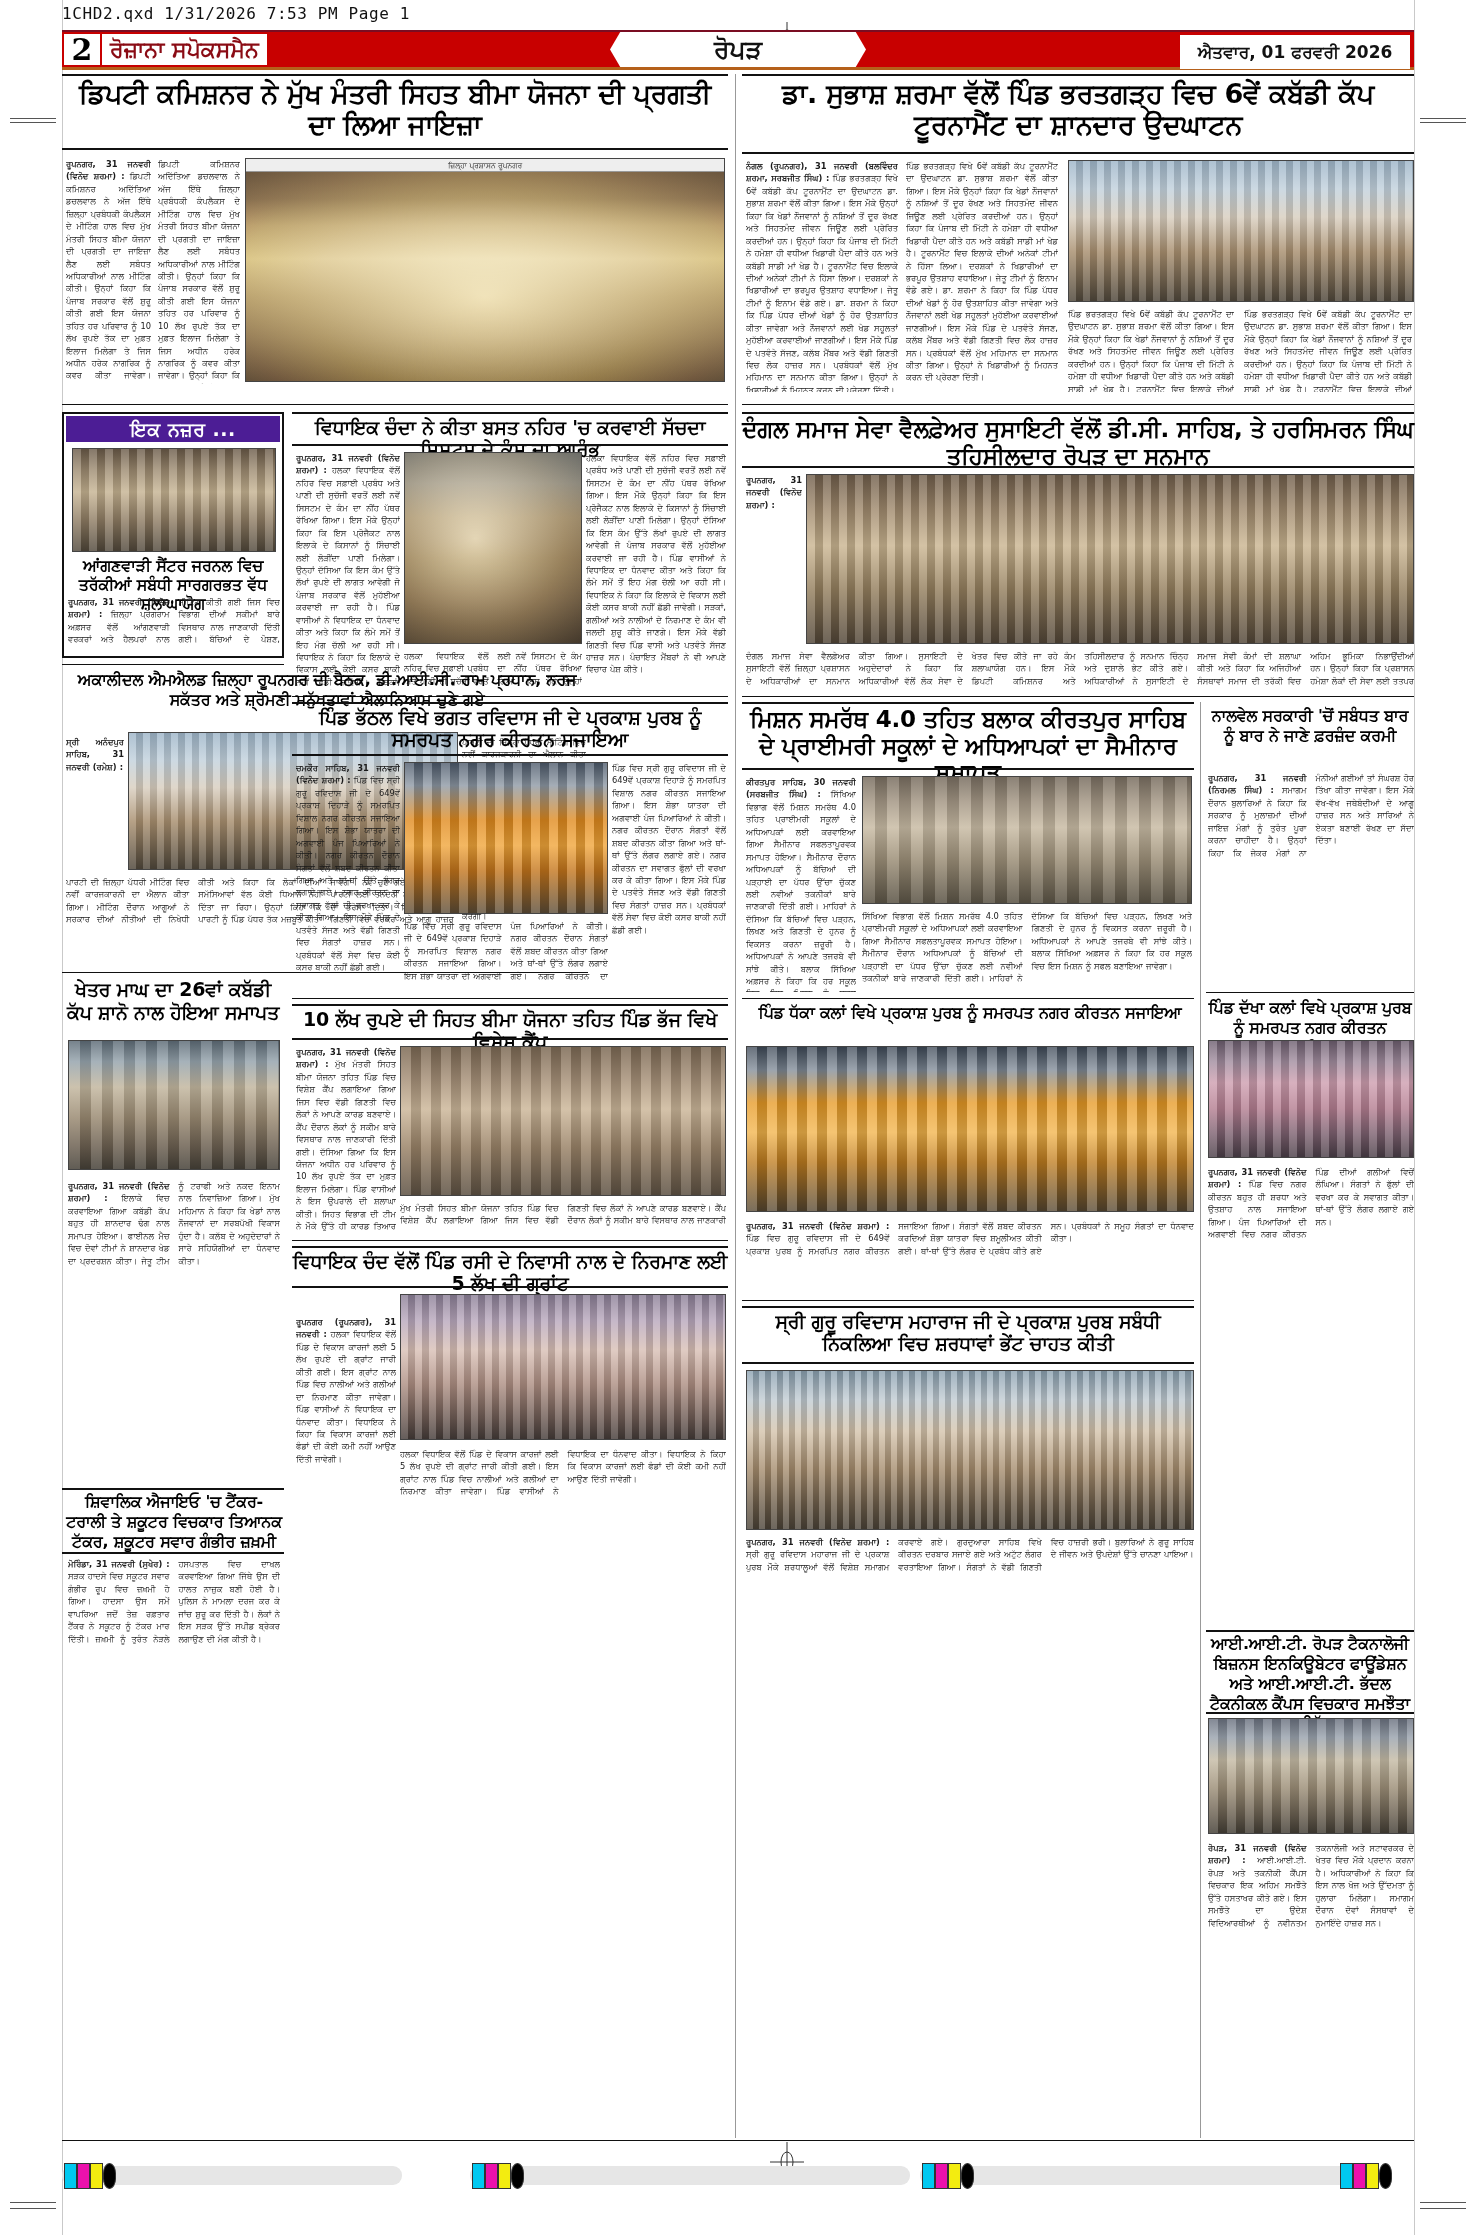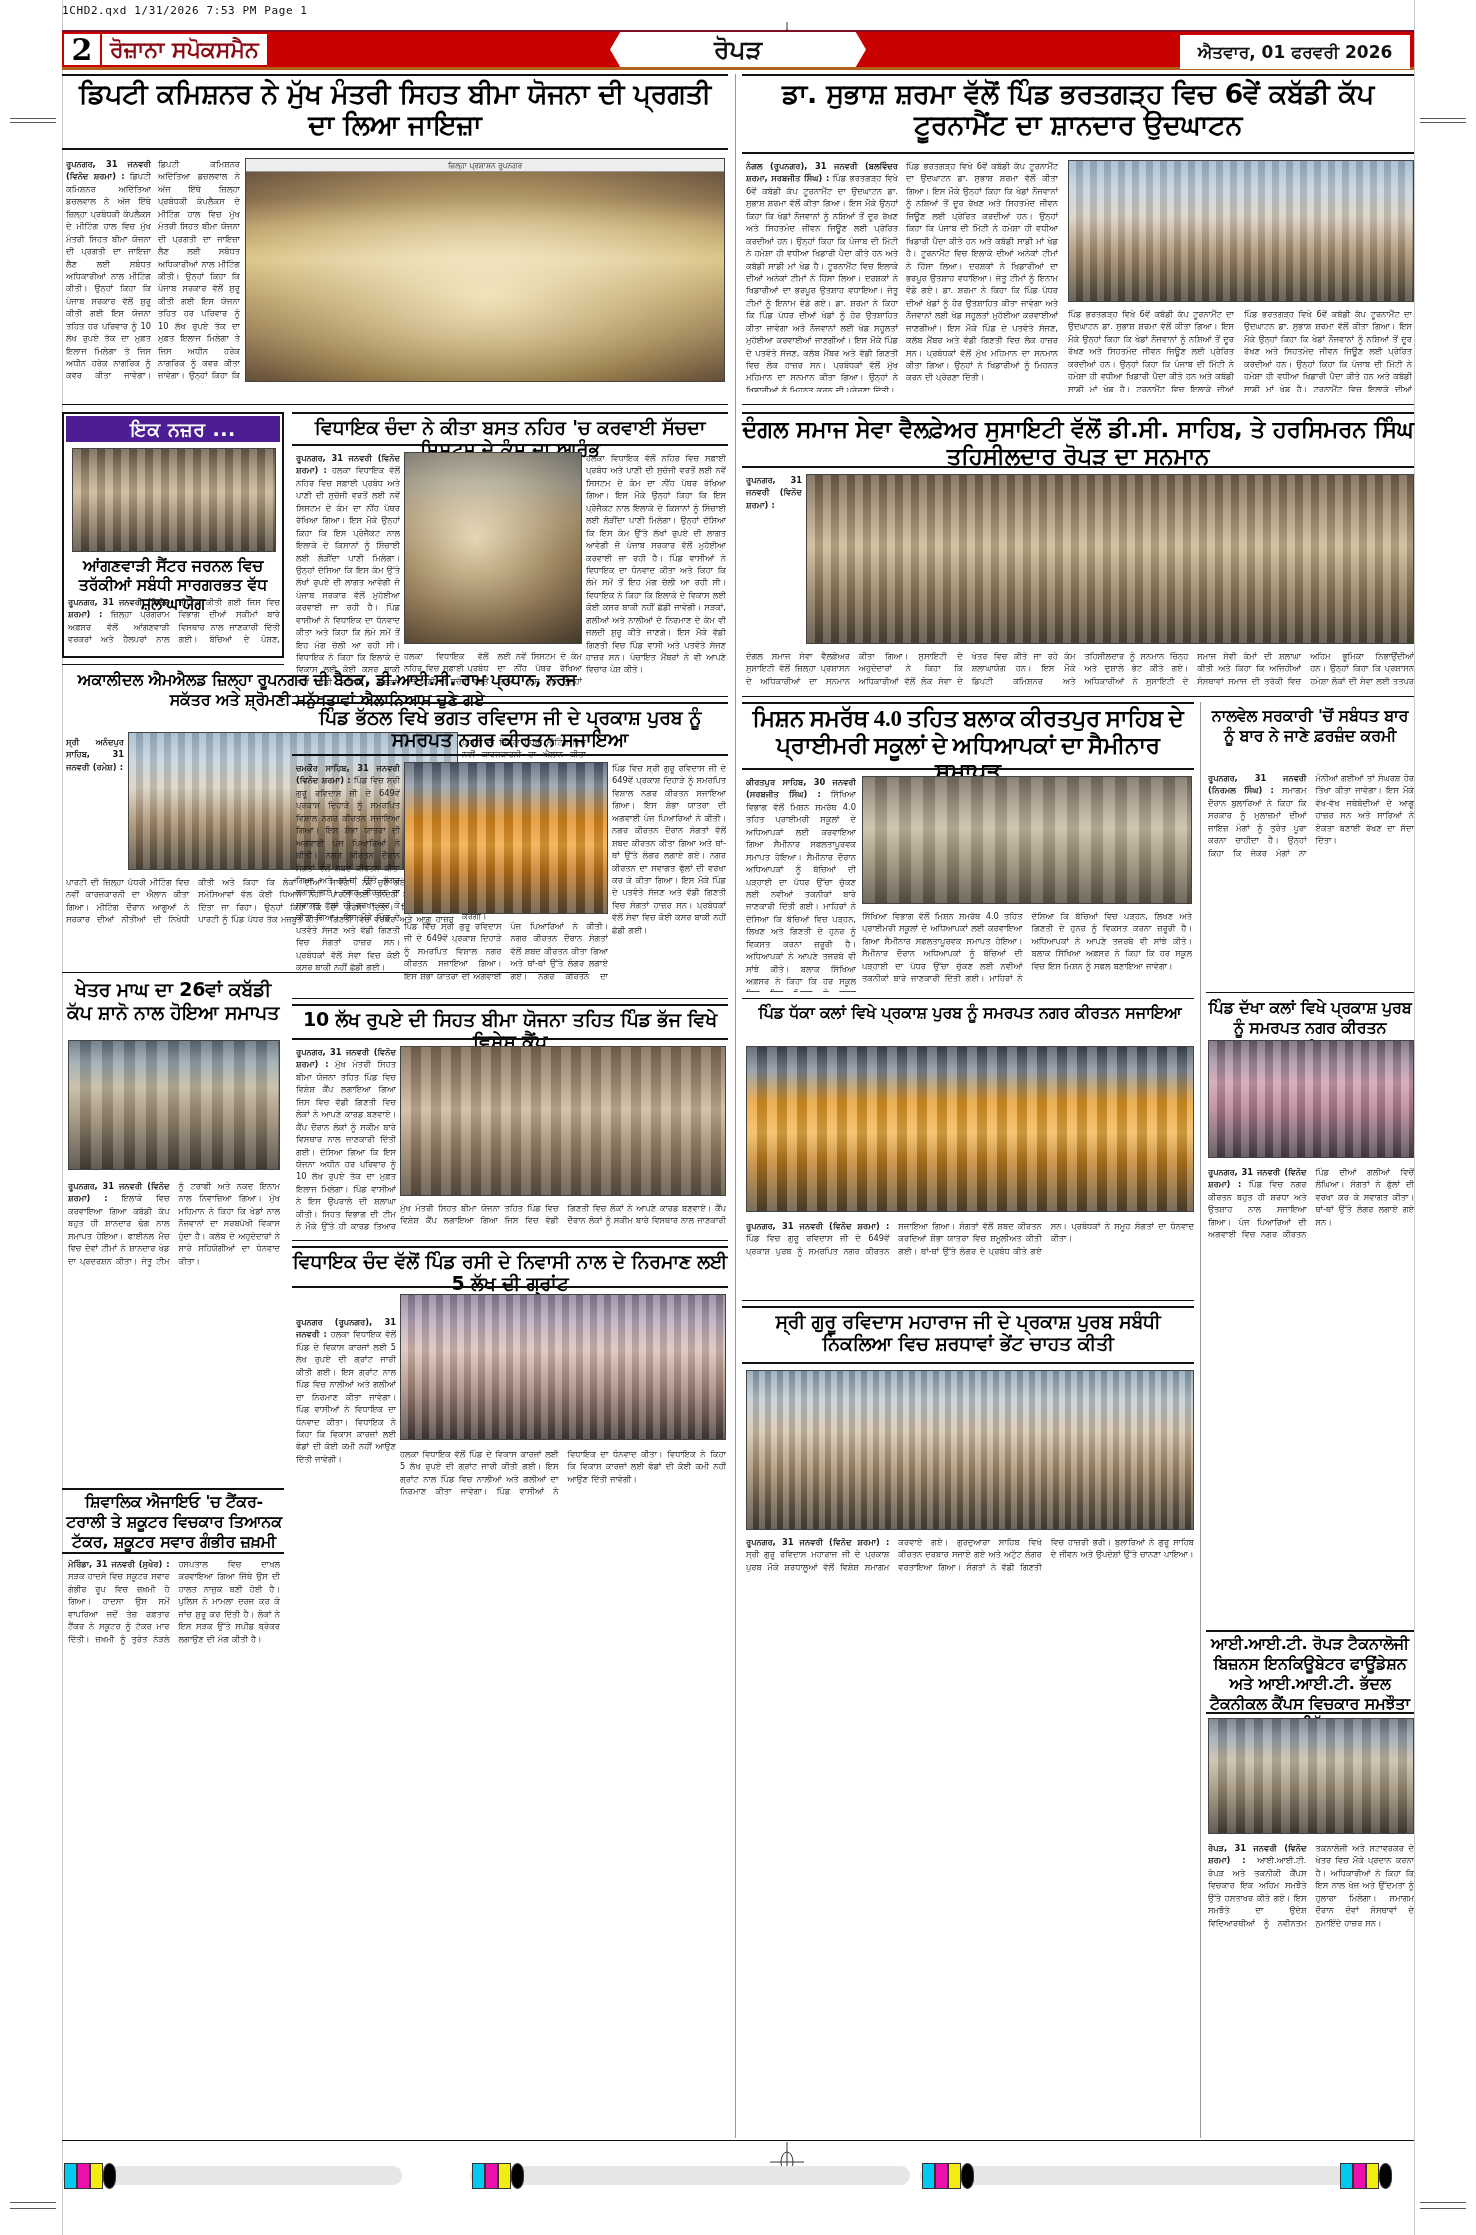--- a/index.html
+++ b/index.html
@@ -8,21 +8,21 @@
     width:1476px; height:2235px;
     font-family:"DejaVu Sans","Liberation Sans",sans-serif;
     color:#000; position:relative; overflow:hidden;
   }
   .page{ position:absolute; inset:0; }
 
   
   .slug{
     position:absolute; left:62px; top:4px;
     font-family:"DejaVu Sans Mono","Liberation Mono",monospace;
-    font-size:11px; letter-spacing:.6px; color:#111;
+    font-size:16px; letter-spacing:.6px; color:#111;
   }
   .reg-top{
     position:absolute; left:770px; top:22px; width:34px; height:34px;
   }
   .reg-bot{ position:absolute; left:770px; top:2142px; width:34px; height:40px;}
   .trim-l{position:absolute;left:10px;top:118px;width:46px;height:1px;background:#555;}
   .trim-l2{position:absolute;left:10px;top:122px;width:46px;height:1px;background:#555;}
   .trim-r{position:absolute;right:10px;top:118px;width:46px;height:1px;background:#555;}
   .trim-r2{position:absolute;right:10px;top:122px;width:46px;height:1px;background:#555;}
   .trim-bl{position:absolute;left:10px;top:2202px;width:46px;height:1px;background:#555;}
@@ -366,21 +366,21 @@
     <span>ਪਿੰਡ ਵਿਚ ਸ੍ਰੀ ਗੁਰੂ ਰਵਿਦਾਸ ਜੀ ਦੇ 649ਵੇਂ ਪ੍ਰਕਾਸ਼ ਦਿਹਾੜੇ ਨੂੰ ਸਮਰਪਿਤ ਵਿਸ਼ਾਲ ਨਗਰ ਕੀਰਤਨ ਸਜਾਇਆ ਗਿਆ। ਇਸ ਸ਼ੋਭਾ ਯਾਤਰਾ ਦੀ ਅਗਵਾਈ ਪੰਜ ਪਿਆਰਿਆਂ ਨੇ ਕੀਤੀ। ਨਗਰ ਕੀਰਤਨ ਦੌਰਾਨ ਸੰਗਤਾਂ ਵੱਲੋਂ ਸ਼ਬਦ ਕੀਰਤਨ ਕੀਤਾ ਗਿਆ ਅਤੇ ਥਾਂ-ਥਾਂ ਉੱਤੇ ਲੰਗਰ ਲਗਾਏ ਗਏ। ਨਗਰ ਕੀਰਤਨ ਦਾ ਸਵਾਗਤ ਫੁੱਲਾਂ ਦੀ ਵਰਖਾ ਕਰ ਕੇ ਕੀਤਾ ਗਿਆ। ਇਸ ਮੌਕੇ ਪਿੰਡ ਦੇ ਪਤਵੰਤੇ ਸੱਜਣ ਅਤੇ ਵੱਡੀ ਗਿਣਤੀ ਵਿਚ ਸੰਗਤਾਂ ਹਾਜ਼ਰ ਸਨ। ਪ੍ਰਬੰਧਕਾਂ ਵੱਲੋਂ ਸੇਵਾ ਵਿਚ ਕੋਈ ਕਸਰ ਬਾਕੀ ਨਹੀਂ ਛੱਡੀ ਗਈ।</span>
   </div>
   <div class="body" style="left:612px;top:762px;width:114px;height:230px;">
     <span>ਪਿੰਡ ਵਿਚ ਸ੍ਰੀ ਗੁਰੂ ਰਵਿਦਾਸ ਜੀ ਦੇ 649ਵੇਂ ਪ੍ਰਕਾਸ਼ ਦਿਹਾੜੇ ਨੂੰ ਸਮਰਪਿਤ ਵਿਸ਼ਾਲ ਨਗਰ ਕੀਰਤਨ ਸਜਾਇਆ ਗਿਆ। ਇਸ ਸ਼ੋਭਾ ਯਾਤਰਾ ਦੀ ਅਗਵਾਈ ਪੰਜ ਪਿਆਰਿਆਂ ਨੇ ਕੀਤੀ। ਨਗਰ ਕੀਰਤਨ ਦੌਰਾਨ ਸੰਗਤਾਂ ਵੱਲੋਂ ਸ਼ਬਦ ਕੀਰਤਨ ਕੀਤਾ ਗਿਆ ਅਤੇ ਥਾਂ-ਥਾਂ ਉੱਤੇ ਲੰਗਰ ਲਗਾਏ ਗਏ। ਨਗਰ ਕੀਰਤਨ ਦਾ ਸਵਾਗਤ ਫੁੱਲਾਂ ਦੀ ਵਰਖਾ ਕਰ ਕੇ ਕੀਤਾ ਗਿਆ। ਇਸ ਮੌਕੇ ਪਿੰਡ ਦੇ ਪਤਵੰਤੇ ਸੱਜਣ ਅਤੇ ਵੱਡੀ ਗਿਣਤੀ ਵਿਚ ਸੰਗਤਾਂ ਹਾਜ਼ਰ ਸਨ। ਪ੍ਰਬੰਧਕਾਂ ਵੱਲੋਂ ਸੇਵਾ ਵਿਚ ਕੋਈ ਕਸਰ ਬਾਕੀ ਨਹੀਂ ਛੱਡੀ ਗਈ।</span>
   </div>
   <div class="body" style="left:404px;top:920px;width:204px;height:72px;column-count:2;">
     <span>ਪਿੰਡ ਵਿਚ ਸ੍ਰੀ ਗੁਰੂ ਰਵਿਦਾਸ ਜੀ ਦੇ 649ਵੇਂ ਪ੍ਰਕਾਸ਼ ਦਿਹਾੜੇ ਨੂੰ ਸਮਰਪਿਤ ਵਿਸ਼ਾਲ ਨਗਰ ਕੀਰਤਨ ਸਜਾਇਆ ਗਿਆ। ਇਸ ਸ਼ੋਭਾ ਯਾਤਰਾ ਦੀ ਅਗਵਾਈ ਪੰਜ ਪਿਆਰਿਆਂ ਨੇ ਕੀਤੀ। ਨਗਰ ਕੀਰਤਨ ਦੌਰਾਨ ਸੰਗਤਾਂ ਵੱਲੋਂ ਸ਼ਬਦ ਕੀਰਤਨ ਕੀਤਾ ਗਿਆ ਅਤੇ ਥਾਂ-ਥਾਂ ਉੱਤੇ ਲੰਗਰ ਲਗਾਏ ਗਏ। ਨਗਰ ਕੀਰਤਨ ਦਾ ਸਵਾਗਤ ਫੁੱਲਾਂ ਦੀ ਵਰਖਾ ਕਰ ਕੇ ਕੀਤਾ ਗਿਆ। ਇਸ ਮੌਕੇ ਪਿੰਡ ਦੇ ਪਤਵੰਤੇ ਸੱਜਣ ਅਤੇ ਵੱਡੀ ਗਿਣਤੀ ਵਿਚ ਸੰਗਤਾਂ ਹਾਜ਼ਰ ਸਨ। ਪ੍ਰਬੰਧਕਾਂ ਵੱਲੋਂ ਸੇਵਾ ਵਿਚ ਕੋਈ ਕਸਰ ਬਾਕੀ ਨਹੀਂ ਛੱਡੀ ਗਈ।</span>
   </div>
 
   <div class="hr2" style="left:742px;top:702px;width:452px;"></div>
-  <div class="headline h-lg" style="left:742px;top:706px;width:452px;font-family:Liberation Serif, serif;">ਮਿਸ਼ਨ ਸਮਰੱਥ 4.0 ਤਹਿਤ ਬਲਾਕ ਕੀਰਤਪੁਰ ਸਾਹਿਬ ਦੇ ਪ੍ਰਾਈਮਰੀ ਸਕੂਲਾਂ ਦੇ ਅਧਿਆਪਕਾਂ ਦਾ ਸੈਮੀਨਾਰ ਸਮਾਪਤ</div>
+  <div class="headline h-lg" style="left:742px;top:706px;width:452px;">ਮਿਸ਼ਨ ਸਮਰੱਥ 4.0 ਤਹਿਤ ਬਲਾਕ ਕੀਰਤਪੁਰ ਸਾਹਿਬ ਦੇ ਪ੍ਰਾਈਮਰੀ ਸਕੂਲਾਂ ਦੇ ਅਧਿਆਪਕਾਂ ਦਾ ਸੈਮੀਨਾਰ ਸਮਾਪਤ</div>
   <div class="hr2" style="left:742px;top:768px;width:452px;"></div>
 
   <div class="photo" style="left:862px;top:776px;width:330px;height:128px;">
     <div class="ph-inner scene-hall"></div>
   </div>
 
   <div class="body" style="left:746px;top:776px;width:110px;height:216px;">
     <span class="dateline">ਕੀਰਤਪੁਰ ਸਾਹਿਬ, 30 ਜਨਵਰੀ (ਸਰਬਜੀਤ ਸਿੰਘ) :</span>
     <span>ਸਿੱਖਿਆ ਵਿਭਾਗ ਵੱਲੋਂ ਮਿਸ਼ਨ ਸਮਰੱਥ 4.0 ਤਹਿਤ ਪ੍ਰਾਈਮਰੀ ਸਕੂਲਾਂ ਦੇ ਅਧਿਆਪਕਾਂ ਲਈ ਕਰਵਾਇਆ ਗਿਆ ਸੈਮੀਨਾਰ ਸਫਲਤਾਪੂਰਵਕ ਸਮਾਪਤ ਹੋਇਆ। ਸੈਮੀਨਾਰ ਦੌਰਾਨ ਅਧਿਆਪਕਾਂ ਨੂੰ ਬੱਚਿਆਂ ਦੀ ਪੜ੍ਹਾਈ ਦਾ ਪੱਧਰ ਉੱਚਾ ਚੁੱਕਣ ਲਈ ਨਵੀਆਂ ਤਕਨੀਕਾਂ ਬਾਰੇ ਜਾਣਕਾਰੀ ਦਿੱਤੀ ਗਈ। ਮਾਹਿਰਾਂ ਨੇ ਦੱਸਿਆ ਕਿ ਬੱਚਿਆਂ ਵਿਚ ਪੜ੍ਹਨ, ਲਿਖਣ ਅਤੇ ਗਿਣਤੀ ਦੇ ਹੁਨਰ ਨੂੰ ਵਿਕਸਤ ਕਰਨਾ ਜ਼ਰੂਰੀ ਹੈ। ਅਧਿਆਪਕਾਂ ਨੇ ਆਪਣੇ ਤਜਰਬੇ ਵੀ ਸਾਂਝੇ ਕੀਤੇ। ਬਲਾਕ ਸਿੱਖਿਆ ਅਫ਼ਸਰ ਨੇ ਕਿਹਾ ਕਿ ਹਰ ਸਕੂਲ ਵਿਚ ਇਸ ਮਿਸ਼ਨ ਨੂੰ ਸਫਲ ਬਣਾਇਆ ਜਾਵੇਗਾ।</span>
   </div>

